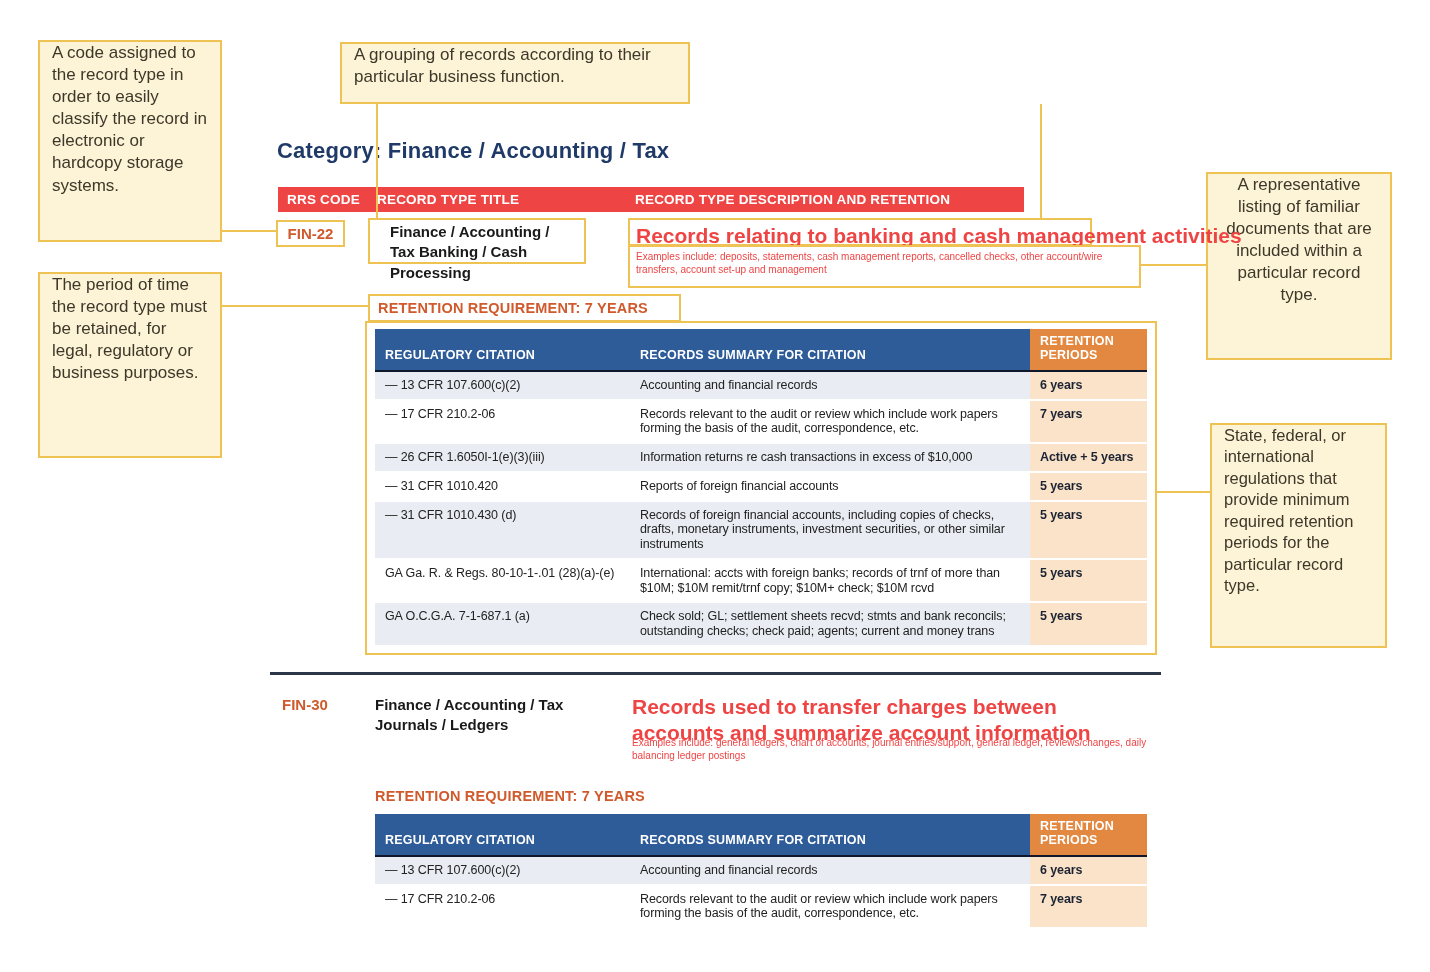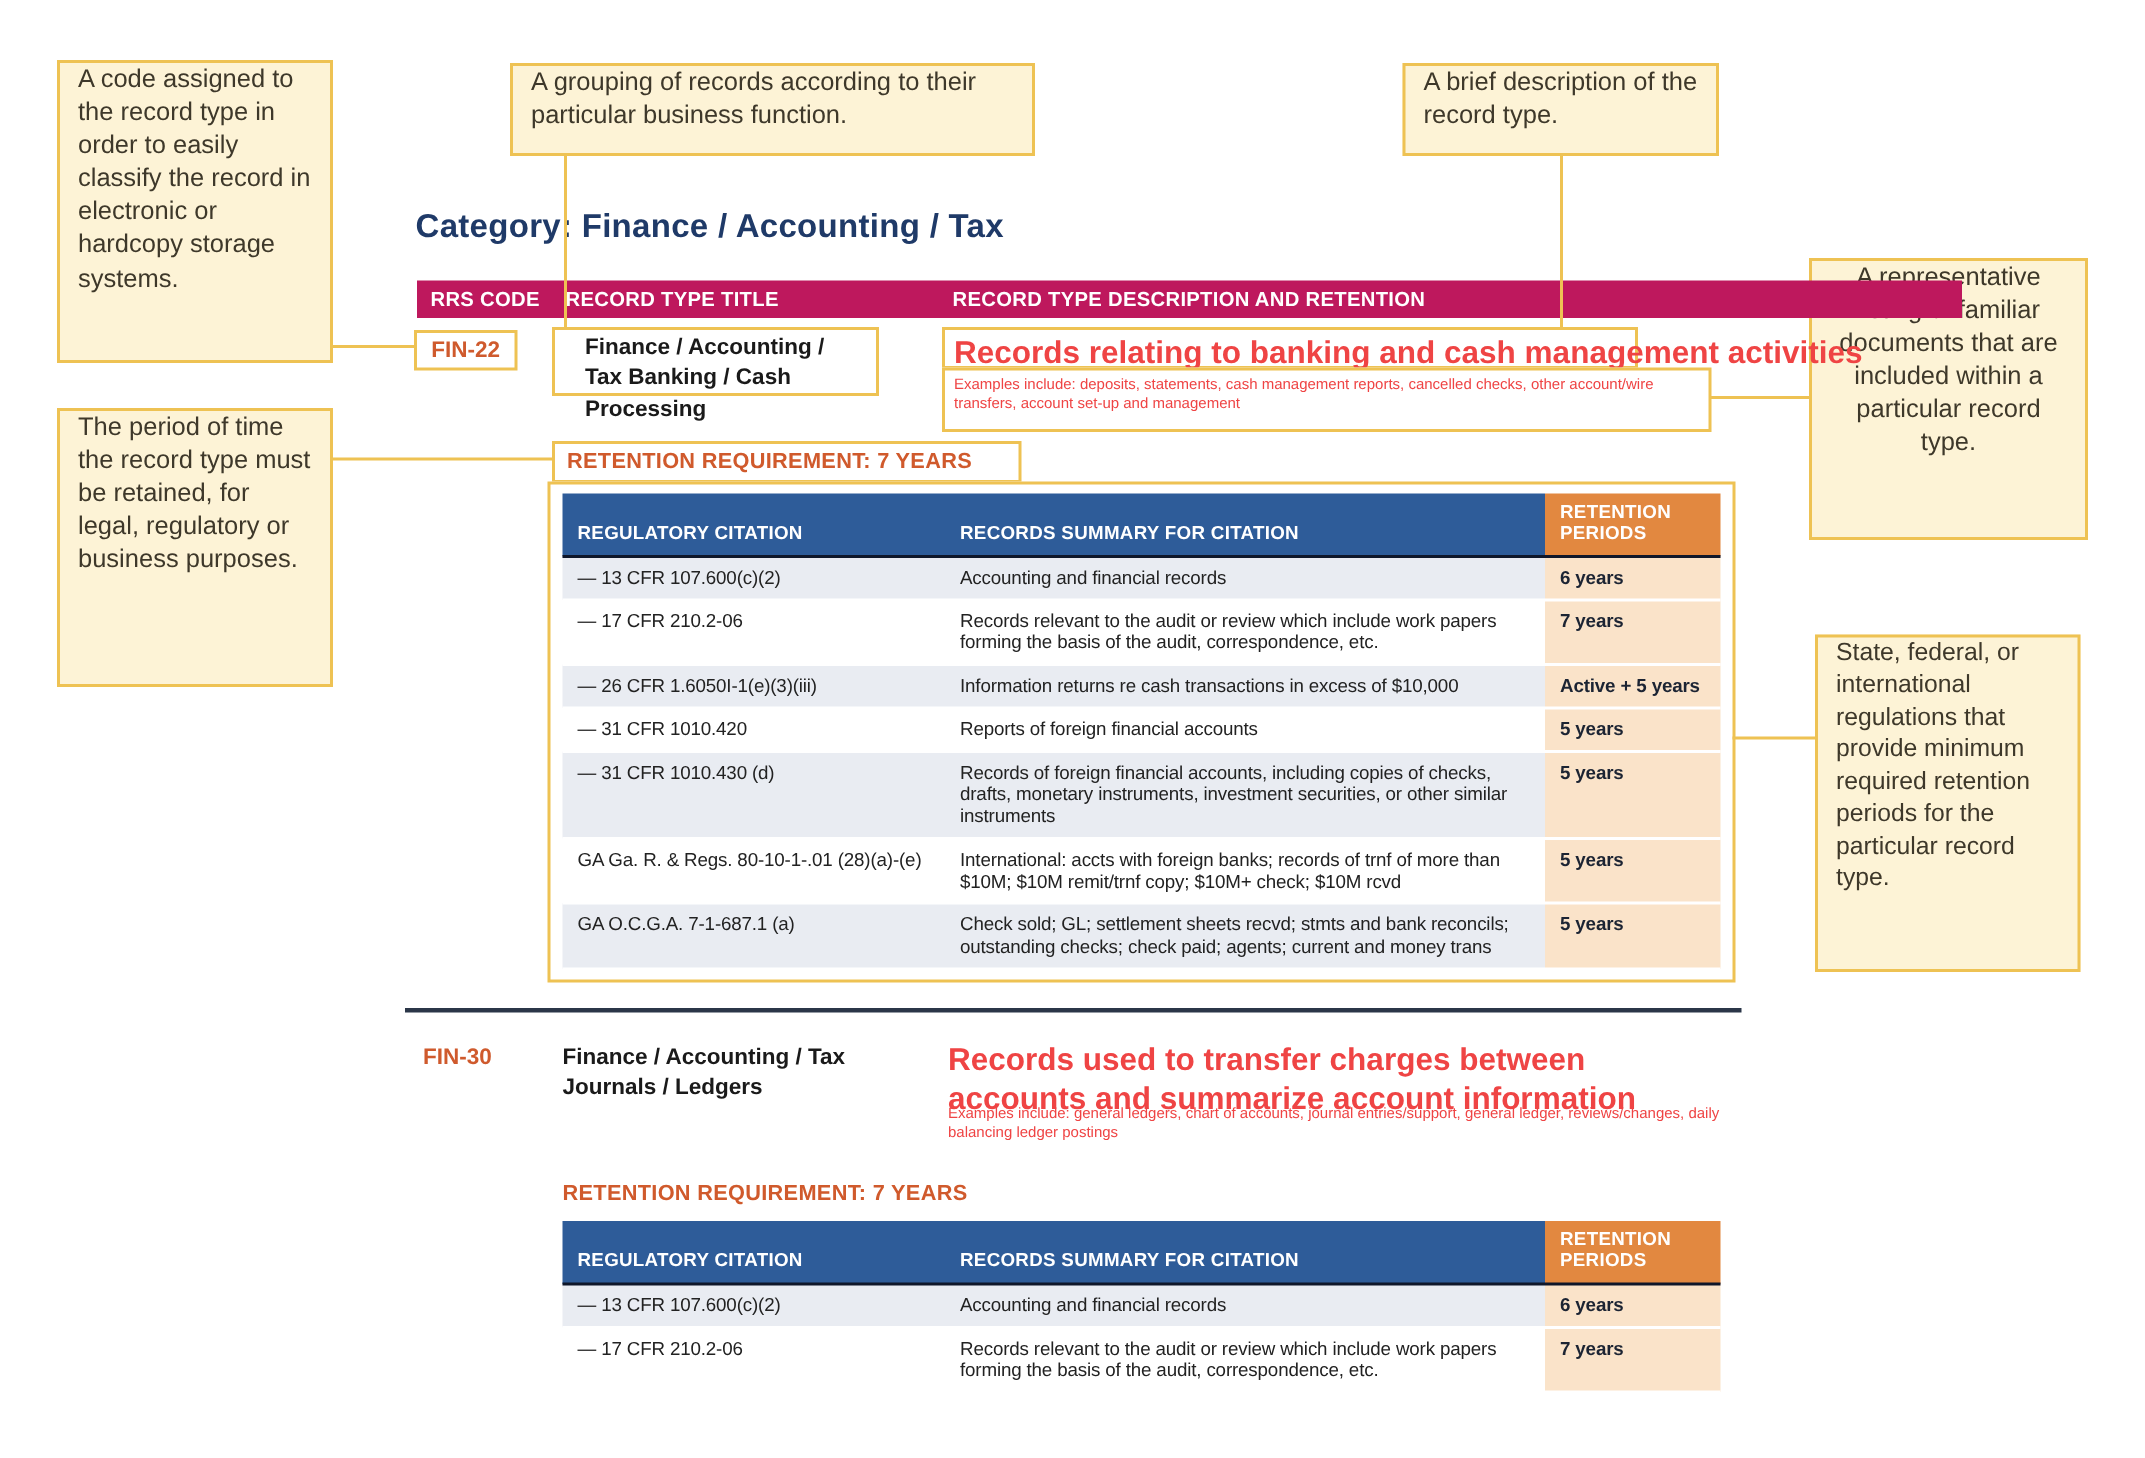--- a/index.html
+++ b/index.html
@@ -15,21 +15,21 @@
   }
   
   .line{position:absolute;background:#eec253;z-index:6;}
   
   .goldbox{position:absolute;border:2px solid #eec253;background:#ffffff;box-sizing:border-box;}
   .category-title{
     position:absolute;left:277px;top:138px;font-size:22px;font-weight:bold;color:#1f3a68;
     letter-spacing:.2px;
   }
   .main-header{
-    position:absolute;left:278px;top:187px;width:1030px;height:25px;background:#be185d;z-index:2;
+    position:absolute;left:278px;top:187px;width:746px;height:25px;background:#ef4444;z-index:2;
   }
   .main-header span{
     position:absolute;top:0;height:25px;line-height:25px;color:#ffffff;
     font-size:13.5px;font-weight:bold;letter-spacing:.2px;white-space:nowrap;
   }
   .code-label{color:#cf5a2d;font-weight:bold;font-size:15px;}
   .fin22-code{left:276px;top:220px;width:69px;height:27px;text-align:center;line-height:24px;}
   .rec-title{font-size:15px;font-weight:bold;color:#1a1a1a;line-height:1.35;}
   .fin22-title{left:368px;top:218px;width:218px;height:46px;padding:2px 20px;}
   .rec-desc{font-size:21px;font-weight:bold;color:#ef4444;line-height:1.25;}
@@ -62,21 +62,20 @@
   .fin30-retention{position:absolute;left:375px;top:788px;}
   .table2-wrap{position:absolute;left:375px;top:814px;width:772px;}
 </style>
 </head>
 <body>
 
 <div class="page">
 
   <div class="callout" style="left:38px;top:40px;width:184px;height:202px;">A code assigned to the record type in order to easily classify the record in electronic or hardcopy storage systems.</div>
   <div class="callout" style="left:340px;top:42px;width:350px;height:62px;">A grouping of records according to their particular business function.</div>
-  <div class="callout" style="left:935px;top:42px;width:211px;height:62px;">A brief description of the record type.</div>
   <div class="callout" style="left:1206px;top:172px;width:186px;height:188px;text-align:center;">A representative listing of familiar documents that are included within a particular record type.</div>
   <div class="callout" style="left:38px;top:272px;width:184px;height:186px;">The period of time the record type must be retained, for legal, regulatory or business purposes.</div>
   <div class="callout" style="left:1210px;top:423px;width:177px;height:225px;font-size:16.5px;">State, federal, or international regulations that provide minimum required retention periods for the particular record type.</div>
 
   <div class="line" style="left:222px;top:230px;width:54px;height:2px;"></div>
   <div class="line" style="left:376px;top:104px;width:2px;height:115px;"></div>
   <div class="line" style="left:1040px;top:104px;width:2px;height:114px;"></div>
   <div class="line" style="left:1140px;top:264px;width:66px;height:2px;"></div>
   <div class="line" style="left:222px;top:305px;width:146px;height:2px;"></div>
   <div class="line" style="left:1155px;top:491px;width:55px;height:2px;"></div>

